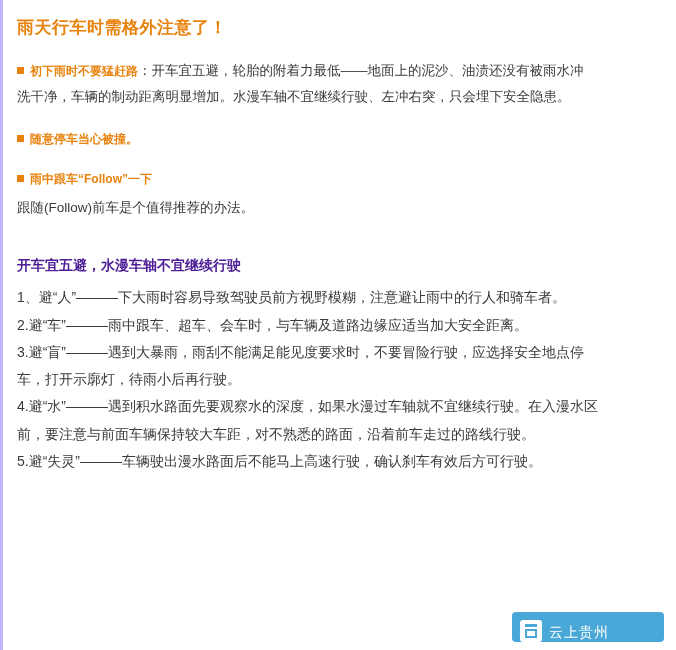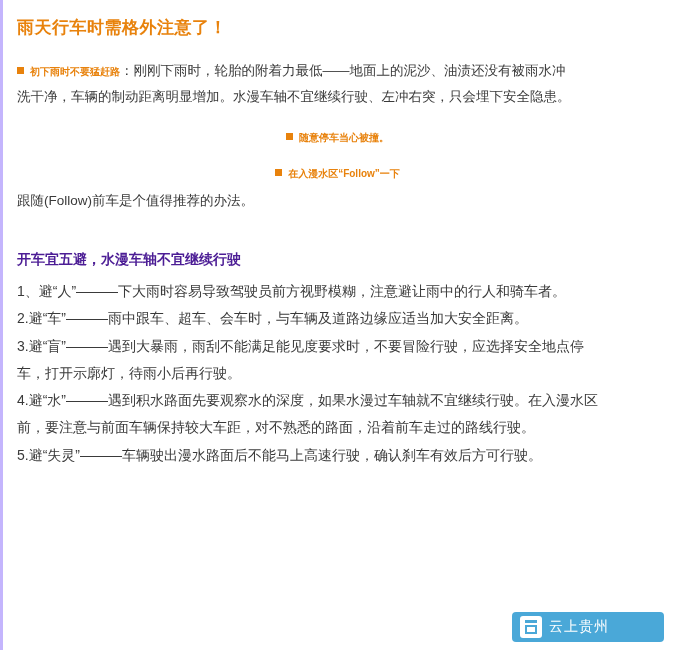--- a/index.html
+++ b/index.html
@@ -27,26 +27,25 @@
   .title {
     color: #e8820c;
     font-size: 17px;
     font-weight: bold;
     letter-spacing: 0.5px;
     margin: 2px 0 18px 0;
     line-height: 1.4;
   }
   .sec-head {
     color: #e8820c;
-    font-size: 10px;
+    font-size: 12px;
     font-weight: bold;
     line-height: 1.6;
     margin: 0 0 6px 0;
     display: block;
-    text-align: center;
   }
   .sec-head .bullet {
     display: inline-block;
     width: 7px;
     height: 7px;
     background: #e8820c;
     margin-right: 6px;
     vertical-align: 1px;
   }
   .sec-head-inline {
@@ -89,21 +88,21 @@
   }
   .watermark {
     position: absolute;
     right: 12px;
     bottom: 8px;
     width: 152px;
     height: 30px;
     background: #4aa8d8;
     border-radius: 4px;
     display: flex;
-    align-items: center;
+    align-items: flex-end;
     padding: 0 8px;
     box-sizing: border-box;
   }
   .watermark .wm-icon {
     width: 22px;
     height: 22px;
     background: #ffffff;
     border-radius: 3px;
     position: relative;
     margin-right: 7px;
@@ -138,31 +137,31 @@
 </head>
 <body>
 
 <div class="page">
   <div class="content">
 
     <div class="title">雨天行车时需格外注意了！</div>
 
     <div class="block">
       <div>
-        <span class="sec-head sec-head-inline"><span class="bullet"></span><span>初下雨时不要猛赶路</span></span><span class="para" style="display:inline">：刚刚下雨时，轮胎的附着力最低——地面上的泥沙、油渍还没有被雨水冲</span>
+        <span class="sec-head sec-head-inline"><span class="bullet"></span><span>初下雨时不要猛赶路</span></span><span class="para" style="display:inline">：开车宜五避，轮胎的附着力最低——地面上的泥沙、油渍还没有被雨水冲</span>
       </div>
       <div class="para">洗干净，车辆的制动距离明显增加。水漫车轴不宜继续行驶、左冲右突，只会埋下安全隐患。</div>
     </div>
 
     <div class="block">
       <span class="sec-head"><span class="bullet"></span><span>随意停车当心被撞。</span></span>
     </div>
 
     <div class="block-tight">
-      <span class="sec-head"><span class="bullet"></span><span>在入漫水区“Follow”一下</span></span>
+      <span class="sec-head"><span class="bullet"></span><span>雨中跟车“Follow”一下</span></span>
       <div class="para">跟随(Follow)前车是个值得推荐的办法。</div>
     </div>
 
     <div class="gap-lg"></div>
 
     <div class="head2">开车宜五避，水漫车轴不宜继续行驶</div>
 
     <ul class="list">
       <li>1、避“人”———下大雨时容易导致驾驶员前方视野模糊，注意避让雨中的行人和骑车者。</li>
       <li>2.避“车”———雨中跟车、超车、会车时，与车辆及道路边缘应适当加大安全距离。</li>

